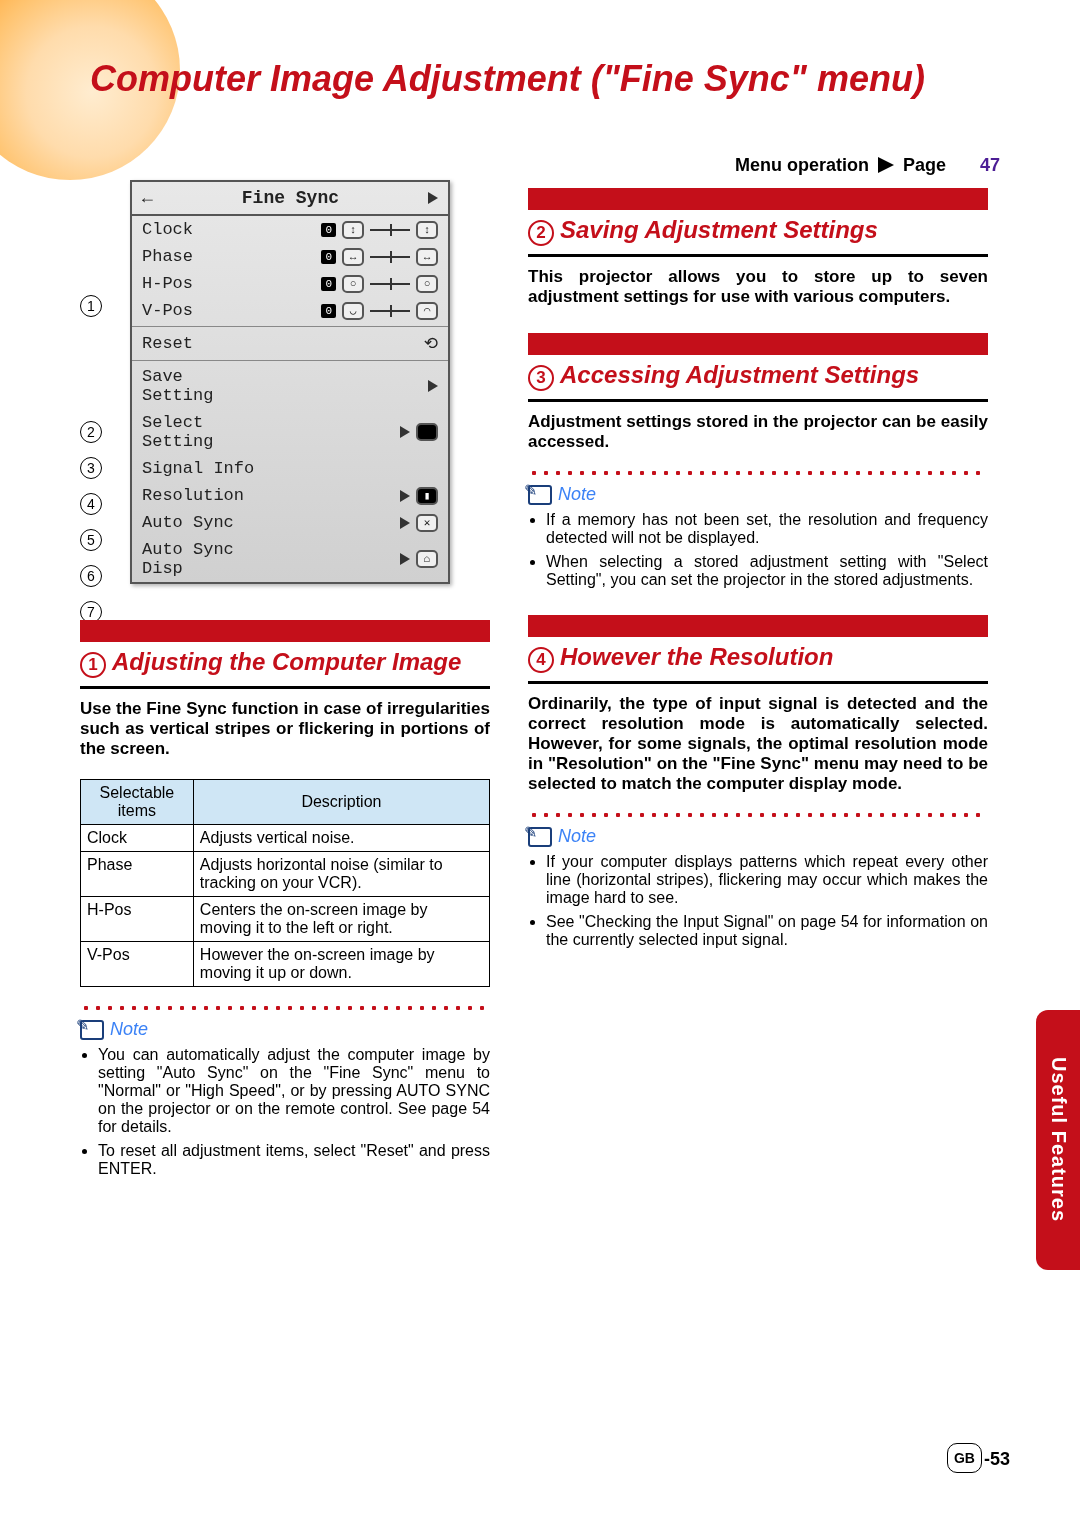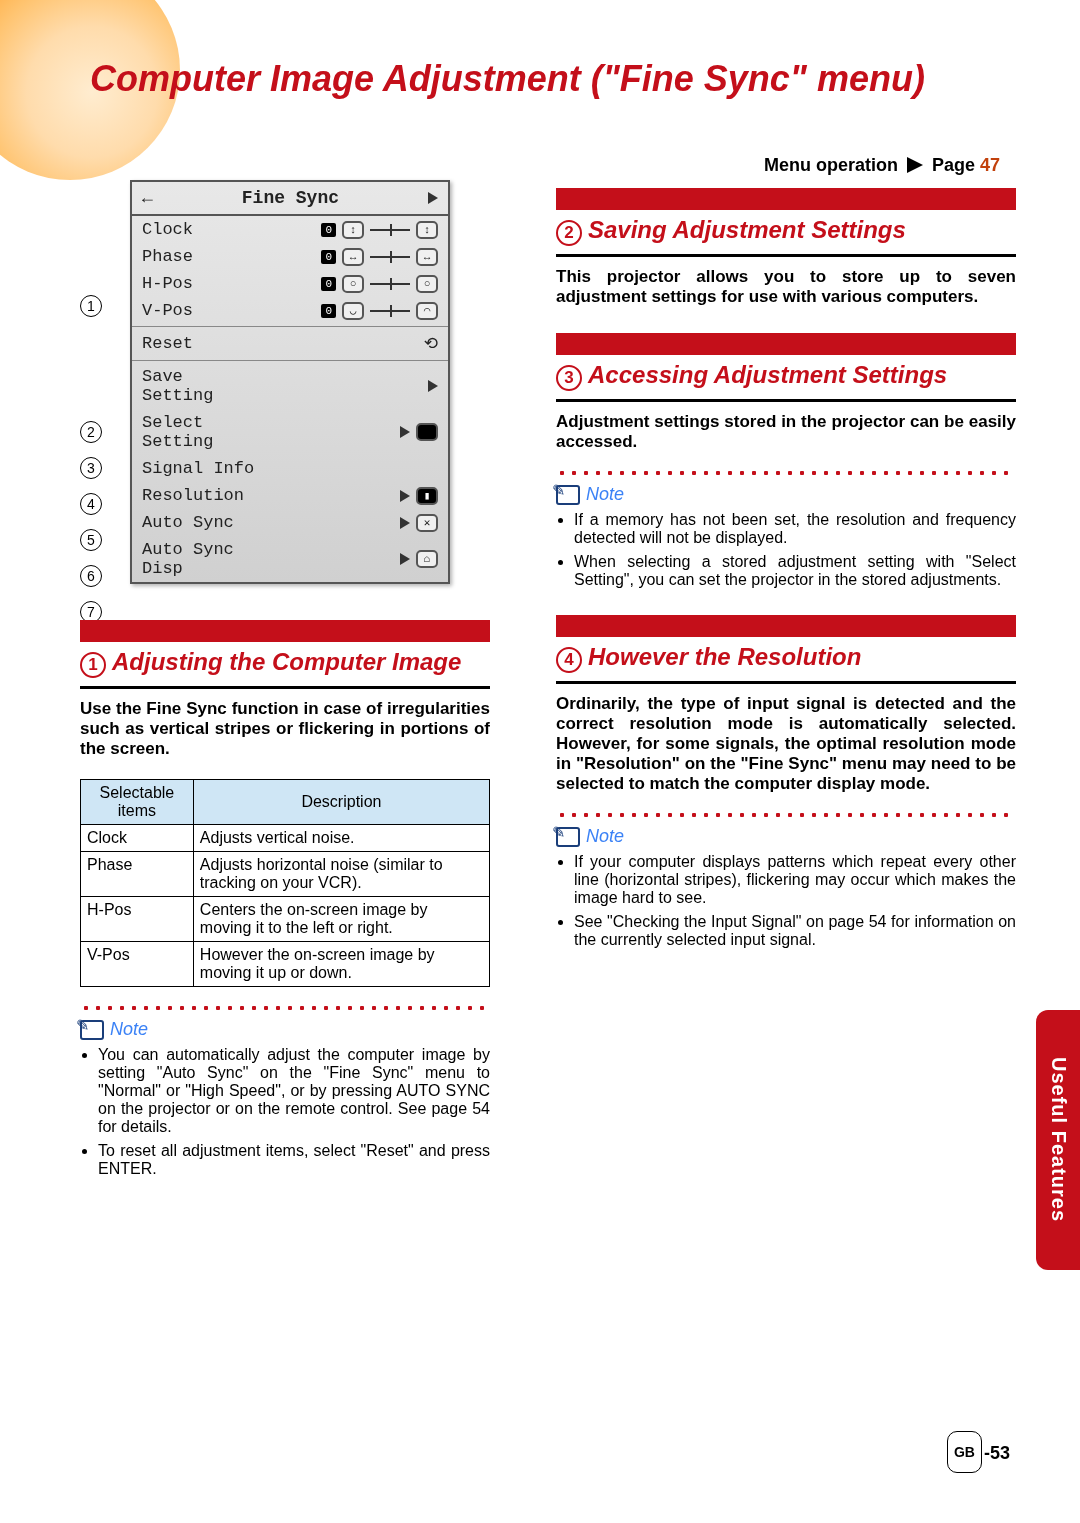--- a/index.html
+++ b/index.html
@@ -35,21 +35,21 @@
     font-weight: bold;
   }
   .menu-op .arrow {
     display:inline-block; width:0;height:0;
     border-top:8px solid transparent;
     border-bottom:8px solid transparent;
     border-left:16px solid #000;
     vertical-align: -2px;
     margin: 0 4px;
   }
-  .menu-op .page-ref { color:#c2410c; }
+  .menu-op .page-ref { color:#4c1d95;margin-left:29px; }
 
   
   .osd-wrap { position:absolute; left:130px; top:180px; }
   .osd {
     width: 320px;
     border: 2px solid #555;
     background: linear-gradient(#e8e8e8,#d0d0d0);
     box-shadow: 2px 2px 4px rgba(0,0,0,0.3);
     font-family: "Courier New", monospace;
   }
@@ -94,21 +94,21 @@
 
   
   .redbar { height:22px; background:#c40f1a; }
   .sec-heading {
     font-size: 24px; font-weight:bold; color:#c40f1a; font-style:italic;
     border-bottom:3px solid #000; padding: 6px 0 8px 0;
   }
   .circ { display:inline-flex; width:26px;height:26px;border:2px solid #c40f1a;border-radius:50%;align-items:center;justify-content:center;font-size:17px;font-style:normal;margin-right:6px;}
 
   .left-col { position:absolute; left:80px; top:620px; width:410px; }
-  .right-col { position:absolute; left:556px; top:188px; width:460px; }
+  .right-col { position:absolute; left:528px; top:188px; width:460px; }
 
   .body-bold { font-size:17px; font-weight:bold; text-align:justify; margin:10px 0; }
 
   
   table.sel {
     border-collapse: collapse; width:100%; margin-top:20px; font-size:16px;
   }
   table.sel th { background:#cfe6f5; font-weight:normal; border:1px solid #000; padding:4px 6px; }
   table.sel td { border:1px solid #000; padding:4px 6px; vertical-align:top; }
 
@@ -131,21 +131,21 @@
     width:44px; height:260px;
     background:#c40f1a; border-radius:12px 0 0 12px;
     color:#fff; font-weight:bold; font-size:20px;
     writing-mode: vertical-rl; text-align:center;
     display:flex; align-items:center; justify-content:center;
     letter-spacing:1px;
   }
   .page-num {
     position:absolute; right:70px; bottom:50px; font-size:18px; font-weight:bold;
   }
-  .page-num .gb{ display:inline-block;border:1.5px solid #000;border-radius:10px;padding:12px 6px;font-size:14px;vertical-align:2px;margin-right:2px;}
+  .page-num .gb{ display:inline-block;border:1.5px solid #000;border-radius:10px;padding:6px 6px;font-size:14px;vertical-align:2px;margin-right:2px;}
 
   .sec-block { margin-bottom: 26px; }
 </style>
 </head>
 <body>
 
 <div class="corner-bubble"></div>
 
 <div class="page-title">Computer Image Adjustment ("Fine Sync" menu)</div>
 

